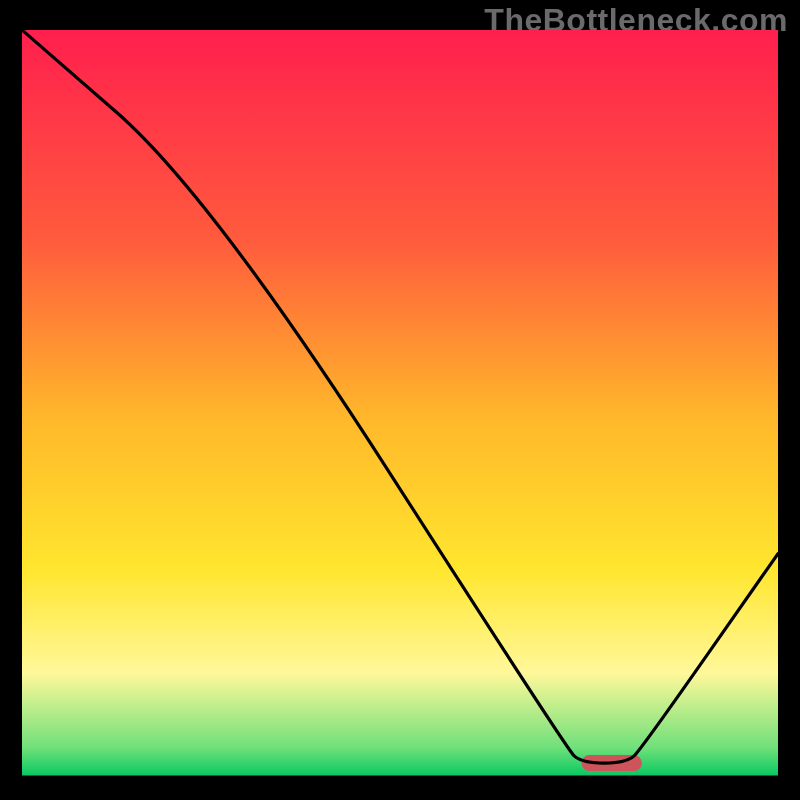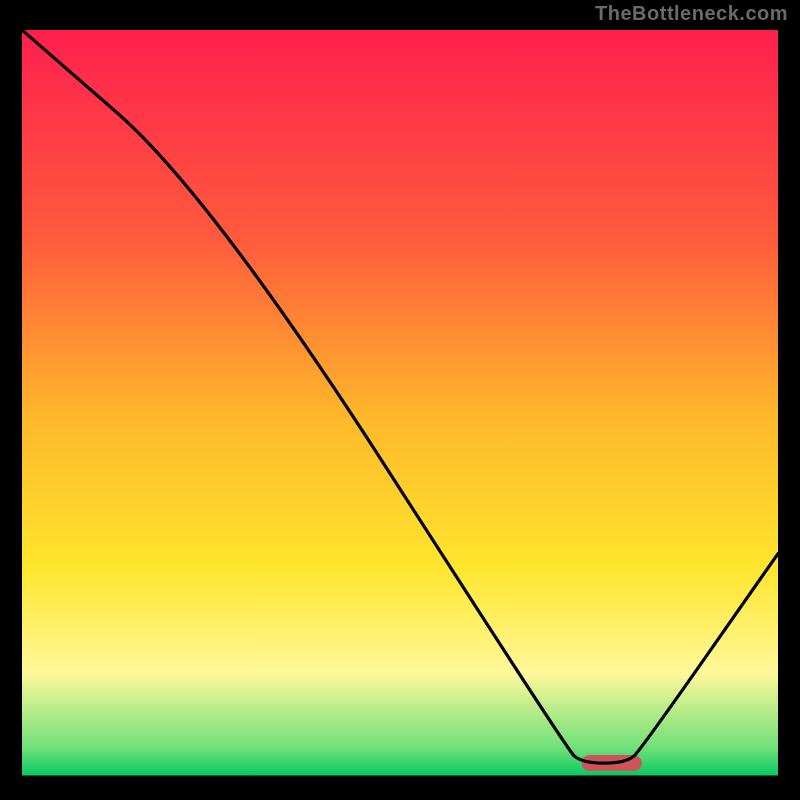--- a/index.html
+++ b/index.html
@@ -15,21 +15,21 @@
     width: 800px;
     height: 800px;
     background: #000;
   }
   .watermark {
     position: absolute;
     top: 2px;
     right: 12px;
     color: #6a6a6a;
     font-family: Arial, Helvetica, sans-serif;
-    font-size: 20px;
+    font-size: 32px;
     font-weight: 600;
     letter-spacing: 0.5px;
     user-select: none;
   }
   .plot {
     position: absolute;
     left: 22px;
     top: 30px;
     width: 756px;
     height: 748px;

